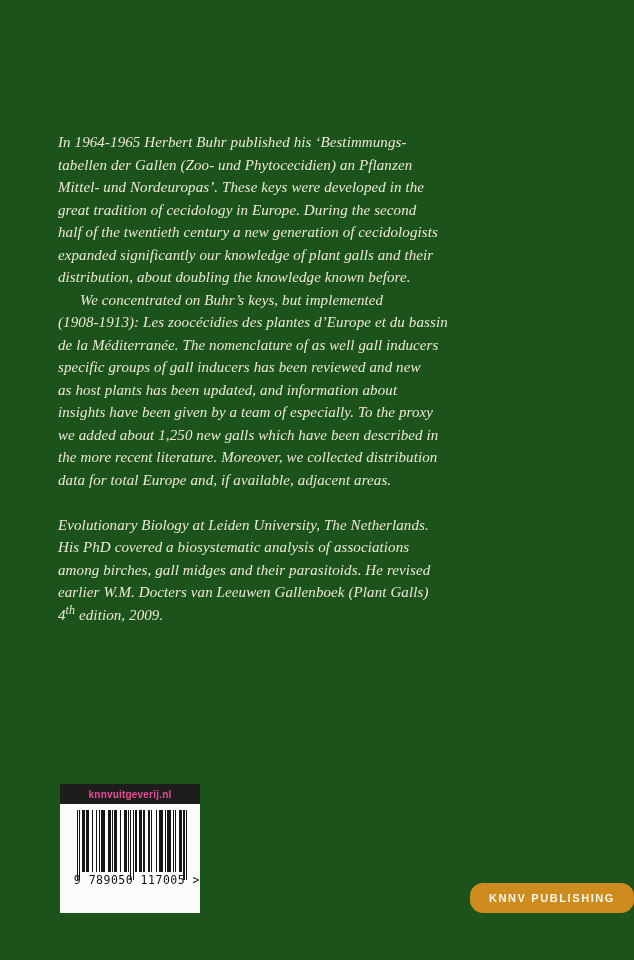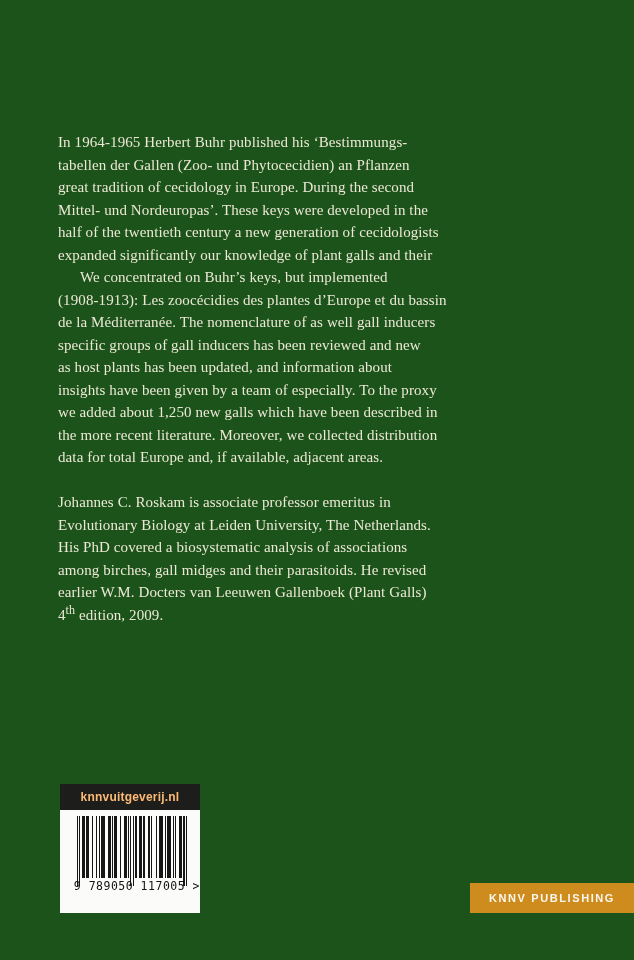--- a/index.html
+++ b/index.html
@@ -15,39 +15,40 @@
     overflow: hidden;
   }
   .text-block {
     position: absolute;
     left: 58px; top: 131px;
     width: 530px;
     color: var(--text-cream, #ece8d6);
     font-size: 15px;
     line-height: 22.5px;
     letter-spacing: 0.1px;
+    font-style: italic;
   }
   .line { white-space: pre; }
   .line.indent { text-indent: 22px; }
   .paragraph.gap-before { margin-top: 22.5px; }
   sup { font-size: 12px; vertical-align: super; line-height: 0; }
 
   .barcode-card {
     position: absolute;
     left: 60px; top: 784px;
     width: 140px; height: 129px;
     background: #fbfbf9;
   }
   .barcode-header {
-    height: 26px;
+    height: 20px;
     background: var(--bar-black, #1d1d1b);
-    color: #fdba74;
+    color: #ec4899;
     font-family: "Liberation Sans", sans-serif;
     font-weight: bold;
-    font-size: 12px;
+    font-size: 10px;
     display: flex; align-items: center; justify-content: center;
     letter-spacing: 0.2px;
   }
   .barcode-bars {
     display: flex;
     align-items: flex-start;
     height: 70px;
     margin: 6px 13px 0 17px;
   }
   .module { flex: 1 1 0; height: 62px; }
@@ -59,58 +60,58 @@
     font-family: "DejaVu Sans Mono", monospace;
     font-size: 11.5px;
     color: #141414;
     letter-spacing: 0.5px;
   }
   .publisher-badge {
     position: absolute;
     left: 470px; top: 883px;
     width: 164px; height: 30px;
     background: var(--badge-orange, #cf8c1e);
-    display: flex; align-items: center; justify-content: center;
+    display: flex; align-items: center; justify-content: center; border-radius: 13px;
   }
   .publisher-badge span {
     color: #faf7ef;
     font-family: "Liberation Sans", sans-serif;
     font-weight: bold;
     font-size: 11px;
     letter-spacing: 1.6px;
     white-space: pre;
   }
 </style>
 </head>
 <body>
 
 <div class="cover">
 
   <div class="text-block">
       <div class="paragraph">
         <div class="line">In 1964-1965 Herbert Buhr published his ‘Bestimmungs-</div>
         <div class="line">tabellen der Gallen (Zoo- und Phytocecidien) an Pflanzen</div>
+        <div class="line">Mittel- und Nordeuropas’. These keys were developed in the</div>
         <div class="line">great tradition of cecidology in Europe. During the second</div>
-        <div class="line">Mittel- und Nordeuropas’. These keys were developed in the</div>
         <div class="line">half of the twentieth century a new generation of cecidologists</div>
         <div class="line">expanded significantly our knowledge of plant galls and their</div>
+        <div class="line">distribution, about doubling the knowledge known before.</div>
       </div>
       <div class="paragraph">
         <div class="line indent">We concentrated on Buhr’s keys, but implemented</div>
         <div class="line">(1908-1913): Les zoocécidies des plantes d’Europe et du bassin</div>
         <div class="line">de la Méditerranée. The nomenclature of as well gall inducers</div>
         <div class="line">specific groups of gall inducers has been reviewed and new</div>
         <div class="line">as host plants has been updated, and information about</div>
         <div class="line">insights have been given by a team of especially. To the proxy</div>
         <div class="line">we added about 1,250 new galls which have been described in</div>
         <div class="line">the more recent literature. Moreover, we collected distribution</div>
         <div class="line">data for total Europe and, if available, adjacent areas.</div>
       </div>
       <div class="paragraph gap-before">
-        <div class="line">Johannes C. Roskam is associate professor emeritus in</div>
         <div class="line">Evolutionary Biology at Leiden University, The Netherlands.</div>
         <div class="line">His PhD covered a biosystematic analysis of associations</div>
         <div class="line">among birches, gall midges and their parasitoids. He revised</div>
         <div class="line">earlier W.M. Docters van Leeuwen Gallenboek (Plant Galls)</div>
         <div class="line">4<sup>th</sup> edition, 2009.</div>
       </div>
     </div>
 
   <div class="barcode-card">
     <div class="barcode-header">knnvuitgeverij.nl</div>

